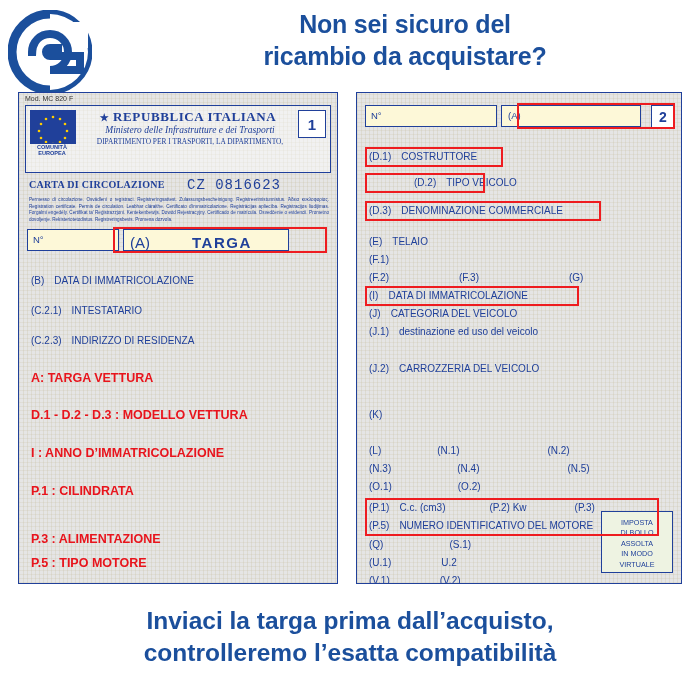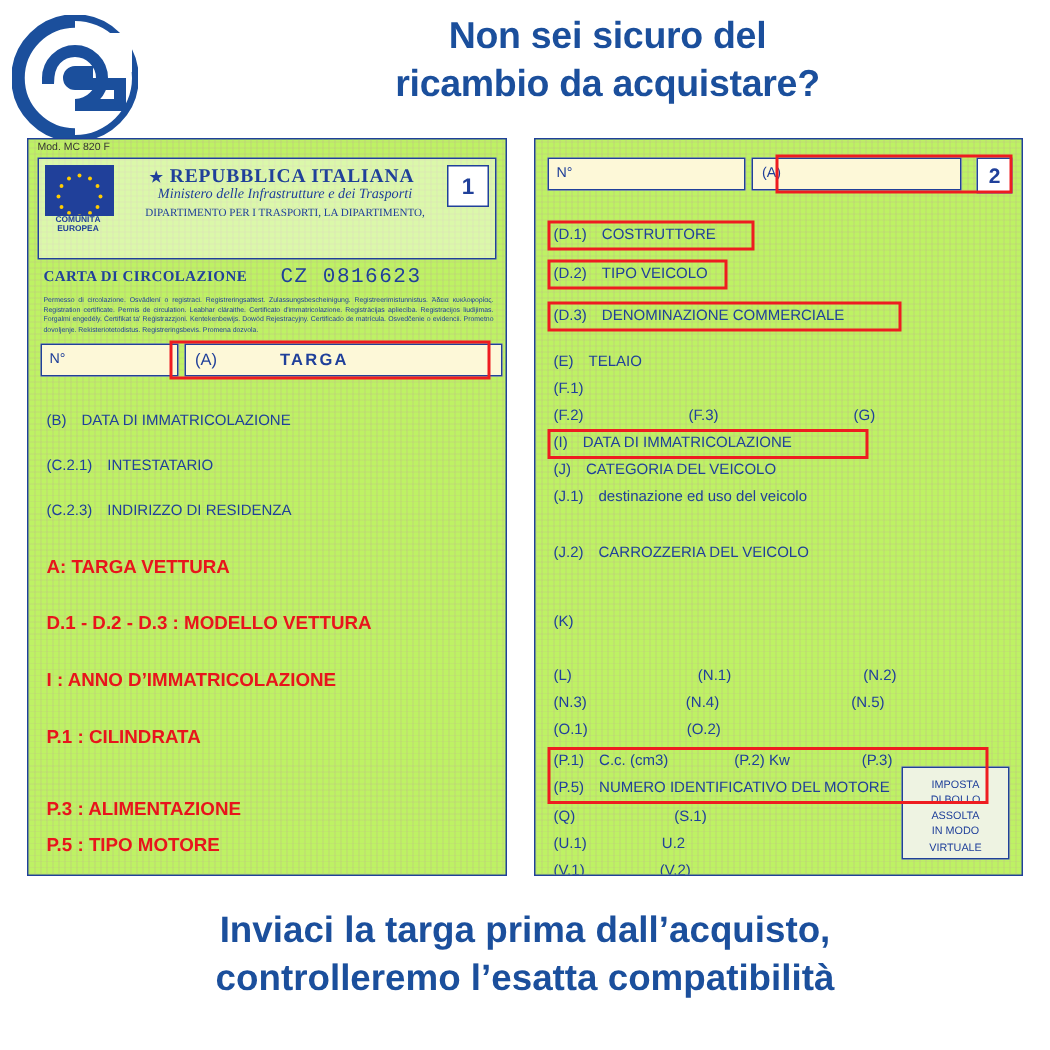--- a/index.html
+++ b/index.html
@@ -27,21 +27,21 @@
     text-align:center;
     color:#1b4f9c;
     font-weight:bold;
     font-size:24.5px;
     line-height:1.30;
   }
 
   
   .card{
     position:absolute;
-    background:#bef264;
+    background:#e5e5e5;
     border:1.5px solid #20409a;
     box-sizing:border-box;
     overflow:hidden;
     text-decoration:underline;
   }
   .card:before{
     content:"";position:absolute;inset:0;
     background:
       repeating-linear-gradient(90deg, rgba(190,180,140,.22) 0 1px, rgba(0,0,0,0) 1px 4px),
       repeating-linear-gradient(0deg, rgba(190,180,140,.17) 0 1px, rgba(0,0,0,0) 1px 4px);
@@ -105,23 +105,23 @@
   }
 
   
   .nrow{position:absolute;left:8px;top:136px;width:304px;height:22px;}
   .nbox{
     position:absolute;left:0;top:0;width:92px;height:22px;
     border:1.2px solid #20409a;background:#fdf8d8;
     font-size:9.5px;color:#20409a;padding:4px 0 0 5px;box-sizing:border-box;
   }
   .tbox{
-    position:absolute;left:96px;top:0;width:212px;height:22px;
+    position:absolute;left:96px;top:0;width:166px;height:22px;
     border:1.2px solid #20409a;background:#fdf8d8;box-sizing:border-box;
-    font-size:11px;color:#20409a;padding:4px 0 0 6px;
+    font-size:15px;color:#20409a;padding:4px 0 0 6px;
   }
   .tbox b{margin-left:42px;letter-spacing:1.5px;}
 
   .fld{
     position:absolute;font-size:10px;color:#20409a;white-space:nowrap;
   }
   .fld .code{display:inline-block;}
   .fld .lbl{margin-left:10px;}
 
   .redtxt{
@@ -243,21 +243,21 @@
 </div>
 
 <div class="card" id="card-right">
   <div class="r-nbox">N°</div>
   <div class="r-abox">(A)</div>
   <div class="r-page">2</div>
 
   <div class="fld" style="left:12px;top:58px;">
     <span class="code">(D.1)</span><span class="lbl">COSTRUTTORE</span>
   </div>
-  <div class="fld" style="left:12px;top:84px;">
+  <div class="fld" style="left:12px;top:84px;padding-left:45px;">
     <span class="code">(D.2)</span><span class="lbl">TIPO VEICOLO</span>
   </div>
   <div class="fld" style="left:12px;top:112px;">
     <span class="code">(D.3)</span><span class="lbl">DENOMINAZIONE COMMERCIALE</span>
   </div>
   <div class="fld" style="left:12px;top:143px;">
     <span class="code">(E)</span><span class="lbl">TELAIO</span>
   </div>
   <div class="fld" style="left:12px;top:161px;">
     <span class="code">(F.1)</span>
@@ -274,21 +274,21 @@
   <div class="fld" style="left:12px;top:233px;">
     <span class="code">(J.1)</span><span class="lbl">destinazione ed uso del veicolo</span>
   </div>
   <div class="fld" style="left:12px;top:270px;">
     <span class="code">(J.2)</span><span class="lbl">CARROZZERIA DEL VEICOLO</span>
   </div>
   <div class="fld" style="left:12px;top:316px;">
     <span class="code">(K)</span>
   </div>
   <div class="fld" style="left:12px;top:352px;">
-    <span class="code">(L)</span><span class="lbl" style="margin-left:84px;">(N.1)</span><span class="lbl" style="margin-left:88px;">(N.2)</span>
+    <span class="code">(L)</span><span class="lbl" style="margin-left:56px;">(N.1)</span><span class="lbl" style="margin-left:88px;">(N.2)</span>
   </div>
   <div class="fld" style="left:12px;top:370px;">
     <span class="code">(N.3)</span><span class="lbl" style="margin-left:66px;">(N.4)</span><span class="lbl" style="margin-left:88px;">(N.5)</span>
   </div>
   <div class="fld" style="left:12px;top:388px;">
     <span class="code">(O.1)</span><span class="lbl" style="margin-left:66px;">(O.2)</span>
   </div>
   <div class="fld" style="left:12px;top:409px;">
     <span class="code">(P.1)</span><span class="lbl">C.c. (cm3)</span><span class="lbl" style="margin-left:44px;">(P.2) Kw</span><span class="lbl" style="margin-left:48px;">(P.3)</span>
   </div>

